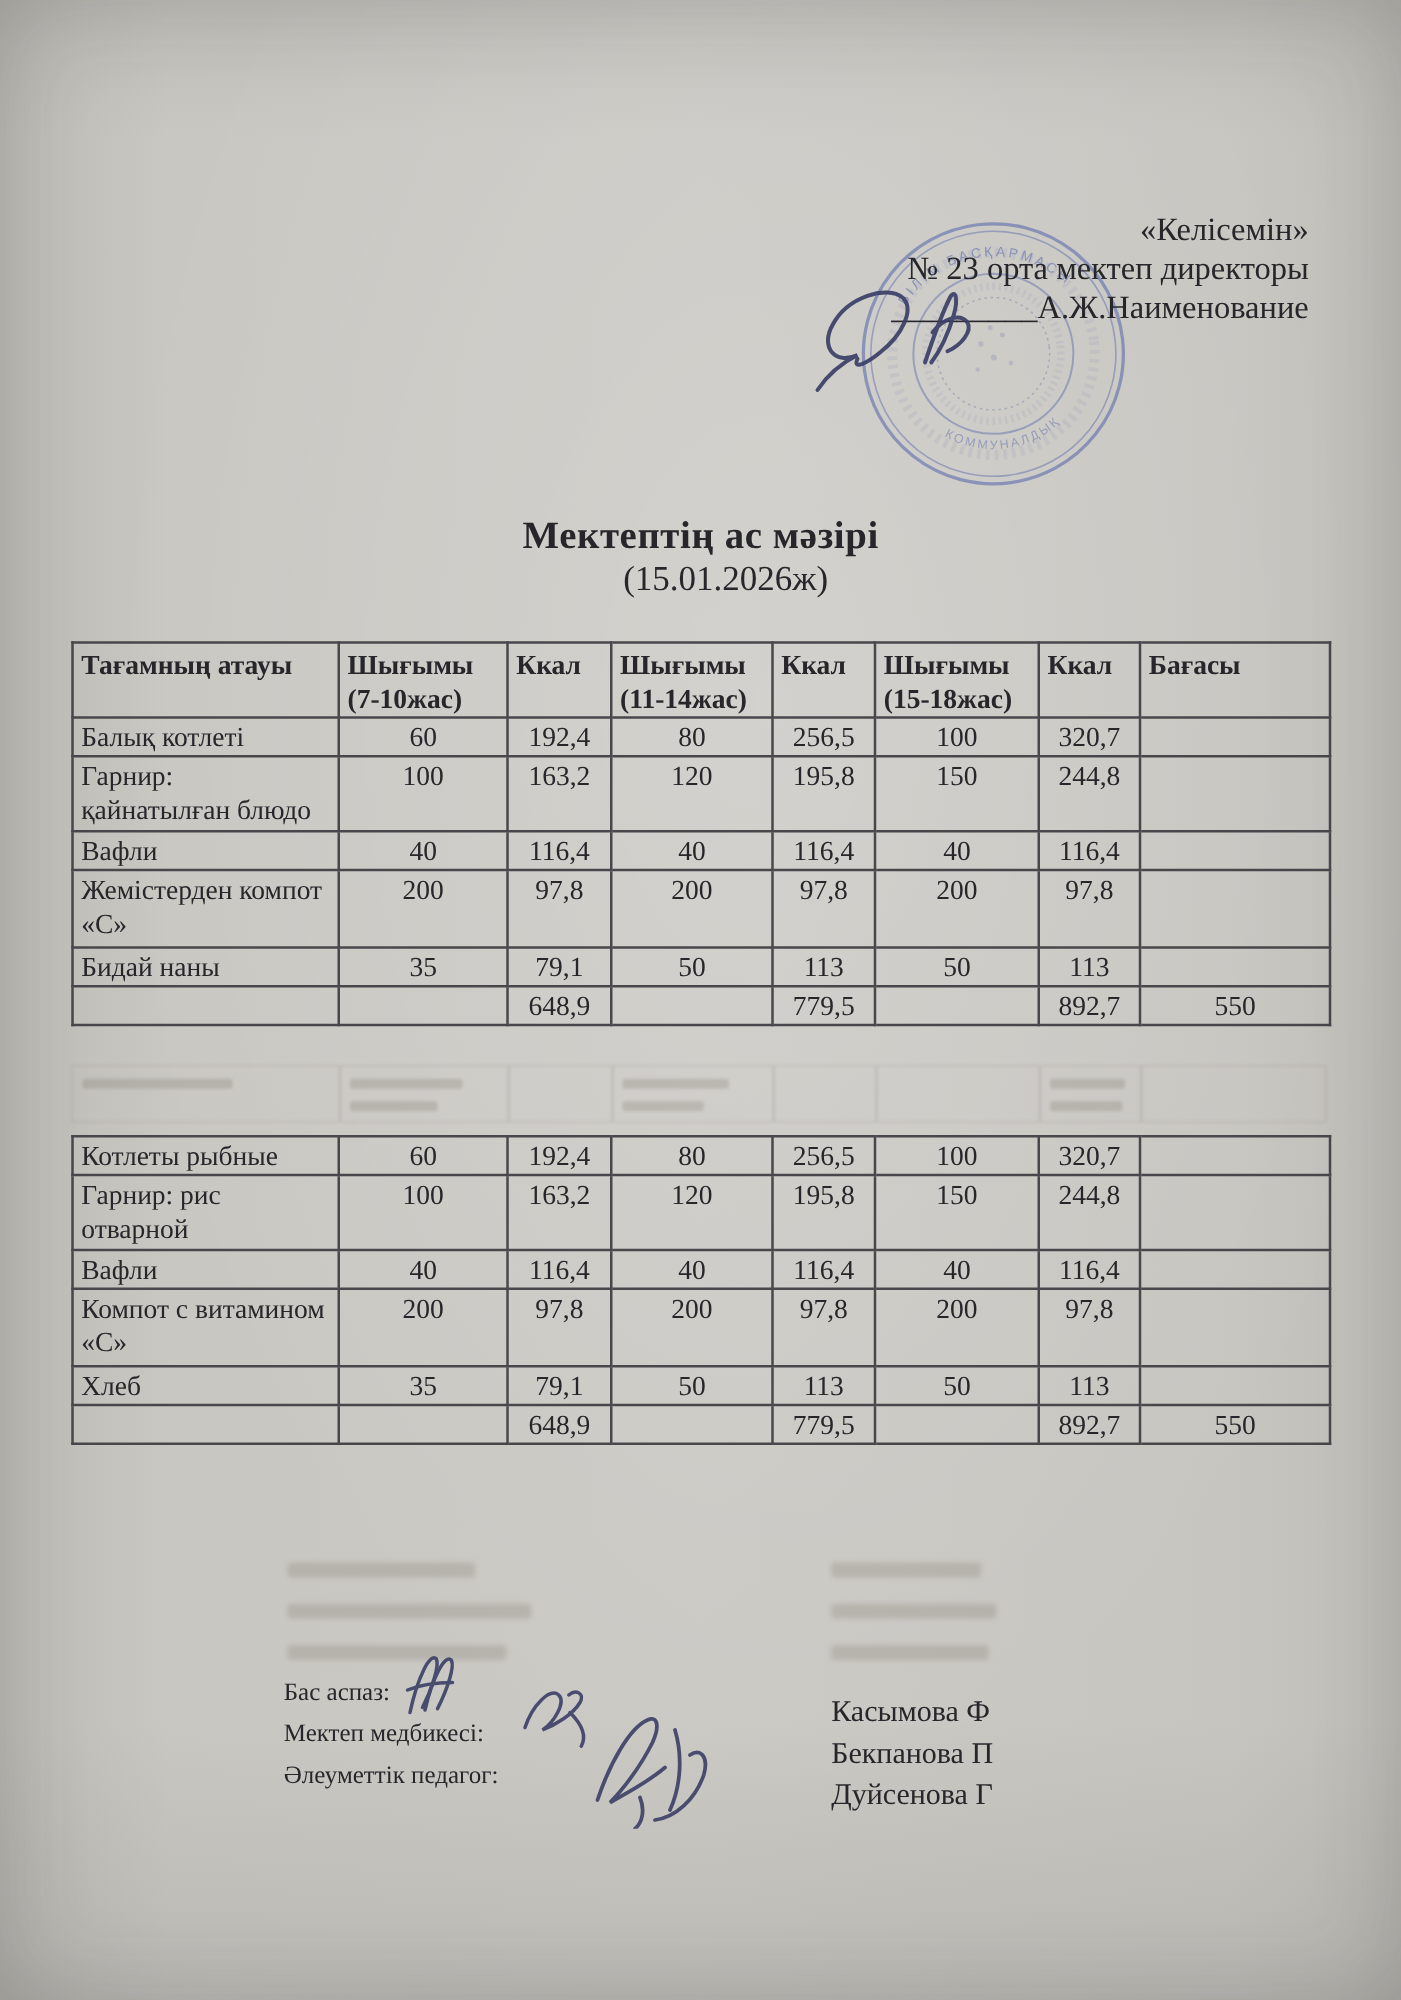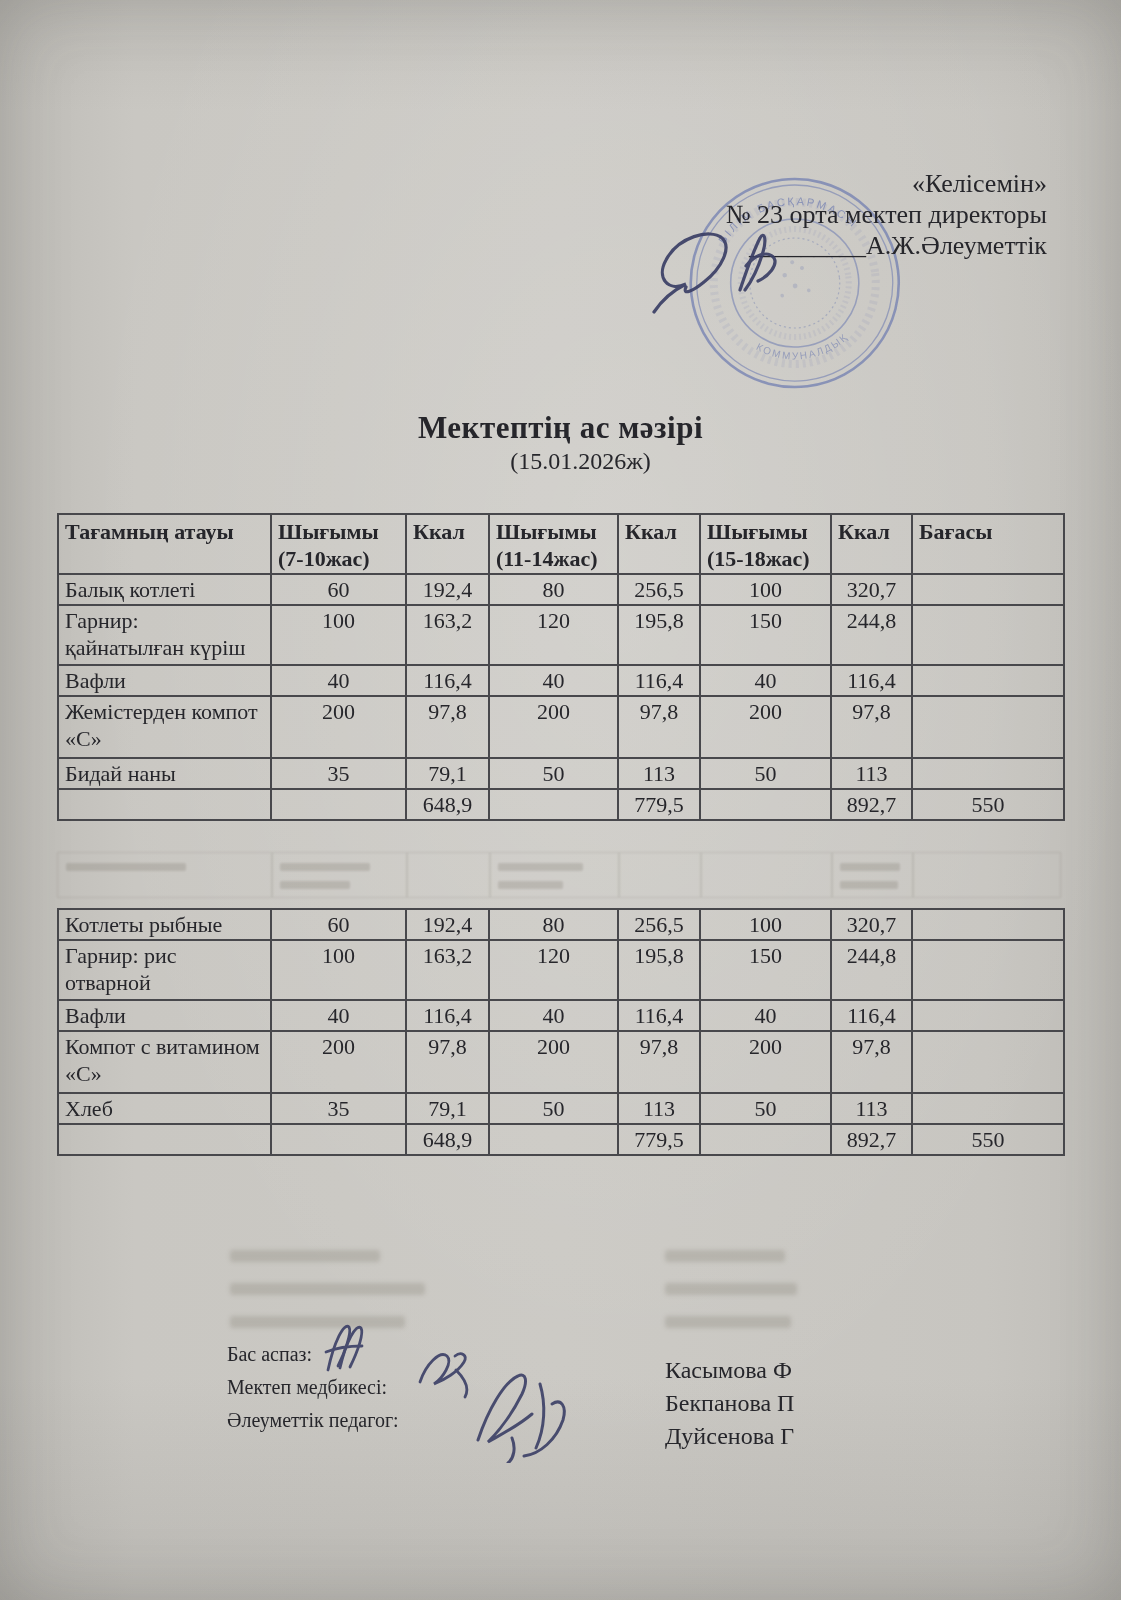--- a/index.html
+++ b/index.html
@@ -14,21 +14,21 @@
   }
   .vignette{position:absolute;inset:0;pointer-events:none;box-shadow:inset 0 0 70px rgba(60,58,54,0.22);z-index:50;}
   
   .approval{position:absolute;top:168px;right:74px;text-align:right;font-size:26px;line-height:31px;z-index:3;}
   .approval .ln{white-space:nowrap;}
   
   .stamp-wrap{position:absolute;left:686px;top:174px;z-index:2;transform:rotate(-7deg);}
   .sig-exec{position:absolute;left:648px;top:224px;z-index:4;}
   
   .title{position:absolute;left:0;right:0;top:410px;text-align:center;font-size:31px;font-weight:bold;letter-spacing:0.5px;z-index:3;}
-  .subtitle{position:absolute;left:0;right:0;top:448px;text-align:center;font-size:24px;z-index:3;margin-left:40px;}
+  .subtitle{position:absolute;left:0;right:0;top:448px;text-align:center;font-size:28px;z-index:3;margin-left:40px;}
   
   table.menu{position:absolute;left:57px;width:1006px;border-collapse:collapse;table-layout:fixed;z-index:3;font-size:22px;padding-left:48px;}
   .menu th,.menu td{border:2px solid #48484c;padding:1px 6px;vertical-align:top;white-space:pre-line;overflow:hidden;}
   .menu th{font-weight:bold;text-align:left;font-size:22px;line-height:27px;height:52px;padding-top:3px;}
   .menu td{line-height:27px;}
   .menu td.num{text-align:center;}
   .menu tr.h1 td{height:27px;}
   .menu tr.h2 td{height:56px;}
   .menu tr.h3 td{height:58px;}
   #table-kk{top:513px;}
@@ -74,21 +74,21 @@
       <circle cx="95" cy="120" r="1.8"></circle>
         <circle cx="122" cy="118" r="1.8"></circle>
         <circle cx="109" cy="88" r="2"></circle>
     </g>
   </svg>
 </div>
 
 <div class="approval">
   <div class="ln">«Келісемін»</div>
   <div class="ln">№ 23 орта мектеп директоры</div>
-  <div class="ln"><span>_________</span><span>А.Ж.Әлеуметтік</span></div>
+  <div class="ln"><span>_________</span><span>А.Ж.Наименование</span></div>
 </div>
 
 <svg class="sig-exec" width="200" height="95" viewBox="0 0 200 95">
   <g fill="none" stroke="#3b3f66" stroke-width="3.2" stroke-linecap="round" opacity="0.92">
     <path d="M 6,88 C 14,76 26,66 38,60 C 20,68 8,54 18,36 C 30,13 62,4 74,14 C 84,23 74,44 56,58 C 45,67 34,72 38,63"></path>
     <path d="M 92,66 C 98,48 106,26 112,14 C 116,7 119,14 115,28 C 110,45 103,58 97,66"></path>
     <path d="M 98,42 C 106,31 120,26 126,34 C 130,41 121,52 110,57"></path>
   </g>
 </svg>
 
@@ -125,21 +125,21 @@
     <td class="num">60</td>
     <td class="num">192,4</td>
     <td class="num">80</td>
     <td class="num">256,5</td>
     <td class="num">100</td>
     <td class="num">320,7</td>
     <td class="num"></td>
   </tr>
   <tr class="h2">
     <td>Гарнир:
-қайнатылған күріш</td>
+қайнатылған блюдо</td>
     <td class="num">100</td>
     <td class="num">163,2</td>
     <td class="num">120</td>
     <td class="num">195,8</td>
     <td class="num">150</td>
     <td class="num">244,8</td>
     <td class="num"></td>
   </tr>
   <tr class="h1">
     <td>Вафли</td>

